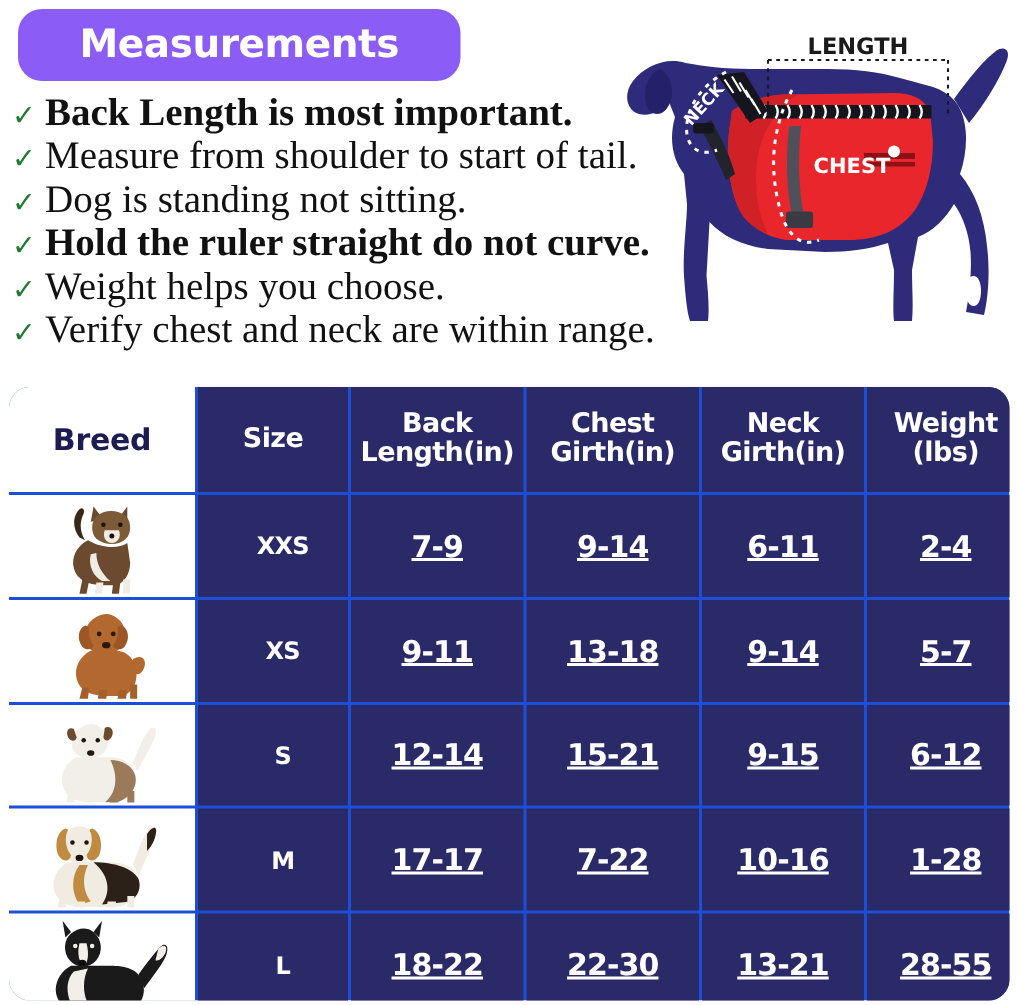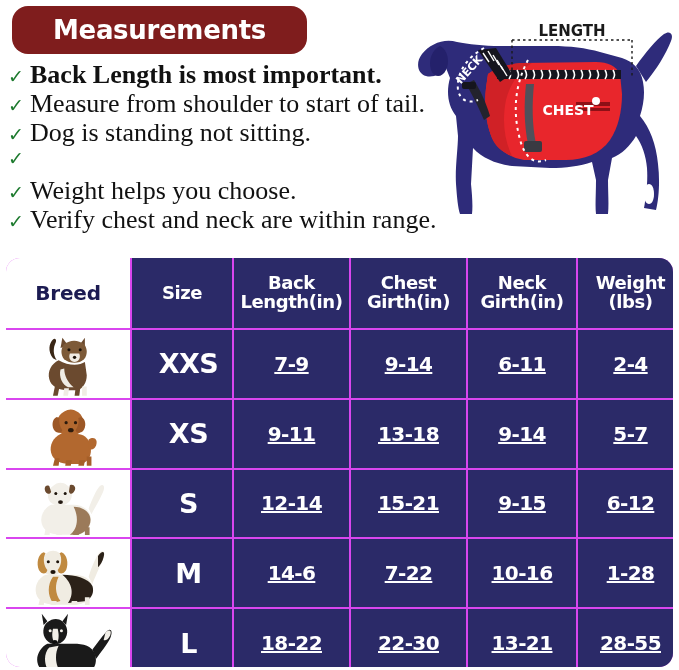--- a/index.html
+++ b/index.html
@@ -13,21 +13,21 @@
 
   
   #top-section{
     position:absolute;left:0;top:0;width:679px;height:256px;
   }
 
   
   #title-banner{
     position:absolute;left:12px;top:6px;
     width:295px;height:48px;
-    background:#7f1d1d;
+    background:#8b5cf6;
     border-radius:16px;
     display:flex;align-items:center;justify-content:center;
   }
   #title-text{
     color:#ffffff;
     font-family:"DejaVu Sans", sans-serif;
     font-weight:bold;
     font-size:26px;
     letter-spacing:-0.3px;
     line-height:1;
@@ -75,21 +75,21 @@
     background:#2b2a68;
     border-radius:14px;
     overflow:hidden;
   }
   #table-grid{
     display:grid;
     grid-template-columns:124px 100px 115px 115px 108px 105px;
     grid-template-rows:70px 67.8px 67.8px 67.8px 67.8px 67.8px;
     width:100%;height:100%;
     gap:2px;
-    background:#d946ef;
+    background:#1d4ed8;
   }
   .cell{
     background:#2b2a68;
     display:flex;align-items:center;justify-content:center;
     text-align:center;
     color:#ffffff;
     font-family:"DejaVu Sans", sans-serif;
     font-weight:bold;
     overflow:hidden;
   }
@@ -107,21 +107,21 @@
   .cell.breed-photo{
     background:#ffffff;
     padding:2px;
   }
   .cell.value{
     font-size:20px;
     letter-spacing:-0.6px;
     text-decoration:underline;
   }
   .cell.size-value{
-    font-size:27px;
+    font-size:16px;
     letter-spacing:-0.5px;
     padding-left:13px;
   }
   .breed-img{
     width:100%;height:100%;
     display:block;
   }
 </style>
 </head>
 <body>
@@ -144,20 +144,21 @@
       <span class="check-text">Measure from shoulder to start of  tail.</span>
     </div>
 
     <div class="check-row">
       <span class="check-mark">✓</span>
       <span class="check-text">Dog is standing not sitting.</span>
     </div>
 
     <div class="check-row">
       <span class="check-mark">✓</span>
+      <span class="check-text bold">Hold the ruler straight do not curve.</span>
     </div>
 
     <div class="check-row">
       <span class="check-mark">✓</span>
       <span class="check-text">Weight helps you choose.</span>
     </div>
 
     <div class="check-row">
       <span class="check-mark">✓</span>
       <span class="check-text">Verify chest and neck are within range.</span>
@@ -377,21 +378,21 @@
           <path fill="#f0ece2" d="M16,32 C8,36 4,44 6,52 C8,60 16,64 26,64 L50,64 C62,62 68,54 66,44 C64,36 56,32 46,32 Z"></path>
           <path fill="#2b2118" d="M34,32 C48,32 62,36 66,44 C68,50 66,56 60,60 L40,62 C46,54 46,42 34,32 Z"></path>
           <path fill="#c08a40" d="M30,34 C26,42 26,52 32,60 L24,62 C18,54 18,42 24,34 Z"></path>
           <path fill="#f0ece2" d="M10,58 L8,66 L14,66 L15,58 Z M22,60 L21,66 L27,66 L28,60 Z M44,60 L43,66 L49,66 L50,60 Z M58,56 L58,66 L63,66 L63,56 Z"></path>
           <path fill="#f0ece2" d="M62,34 C66,22 70,12 74,8 C78,5 80,9 77,16 C73,26 68,36 66,42 Z"></path>
           <path fill="#2b2118" d="M72,12 C76,6 80,6 78,13 C77,18 74,22 72,24 Z"></path>
         </g>
       </svg>
     </div>
     <div class="cell size-value">M</div>
-    <div class="cell value">14-6</div>
+    <div class="cell value">17-17</div>
     <div class="cell value">7-22</div>
     <div class="cell value">10-16</div>
     <div class="cell value">1-28</div>
 
     <div class="cell breed-photo">
       <svg class="breed-img" viewBox="0 0 124 68" xmlns="http://www.w3.org/2000/svg">
         <g transform="translate(24,3)">
           <path fill="#1a1a1a" d="M16,8 L10,0 L12,12 Z"></path>
           <path fill="#1a1a1a" d="M32,8 L38,0 L36,12 Z"></path>
           <path fill="#1a1a1a" d="M16,9 C11,13 10,22 15,28 C20,34 29,34 34,28 C39,22 38,13 32,8 C27,4 21,5 16,9 Z"></path>

